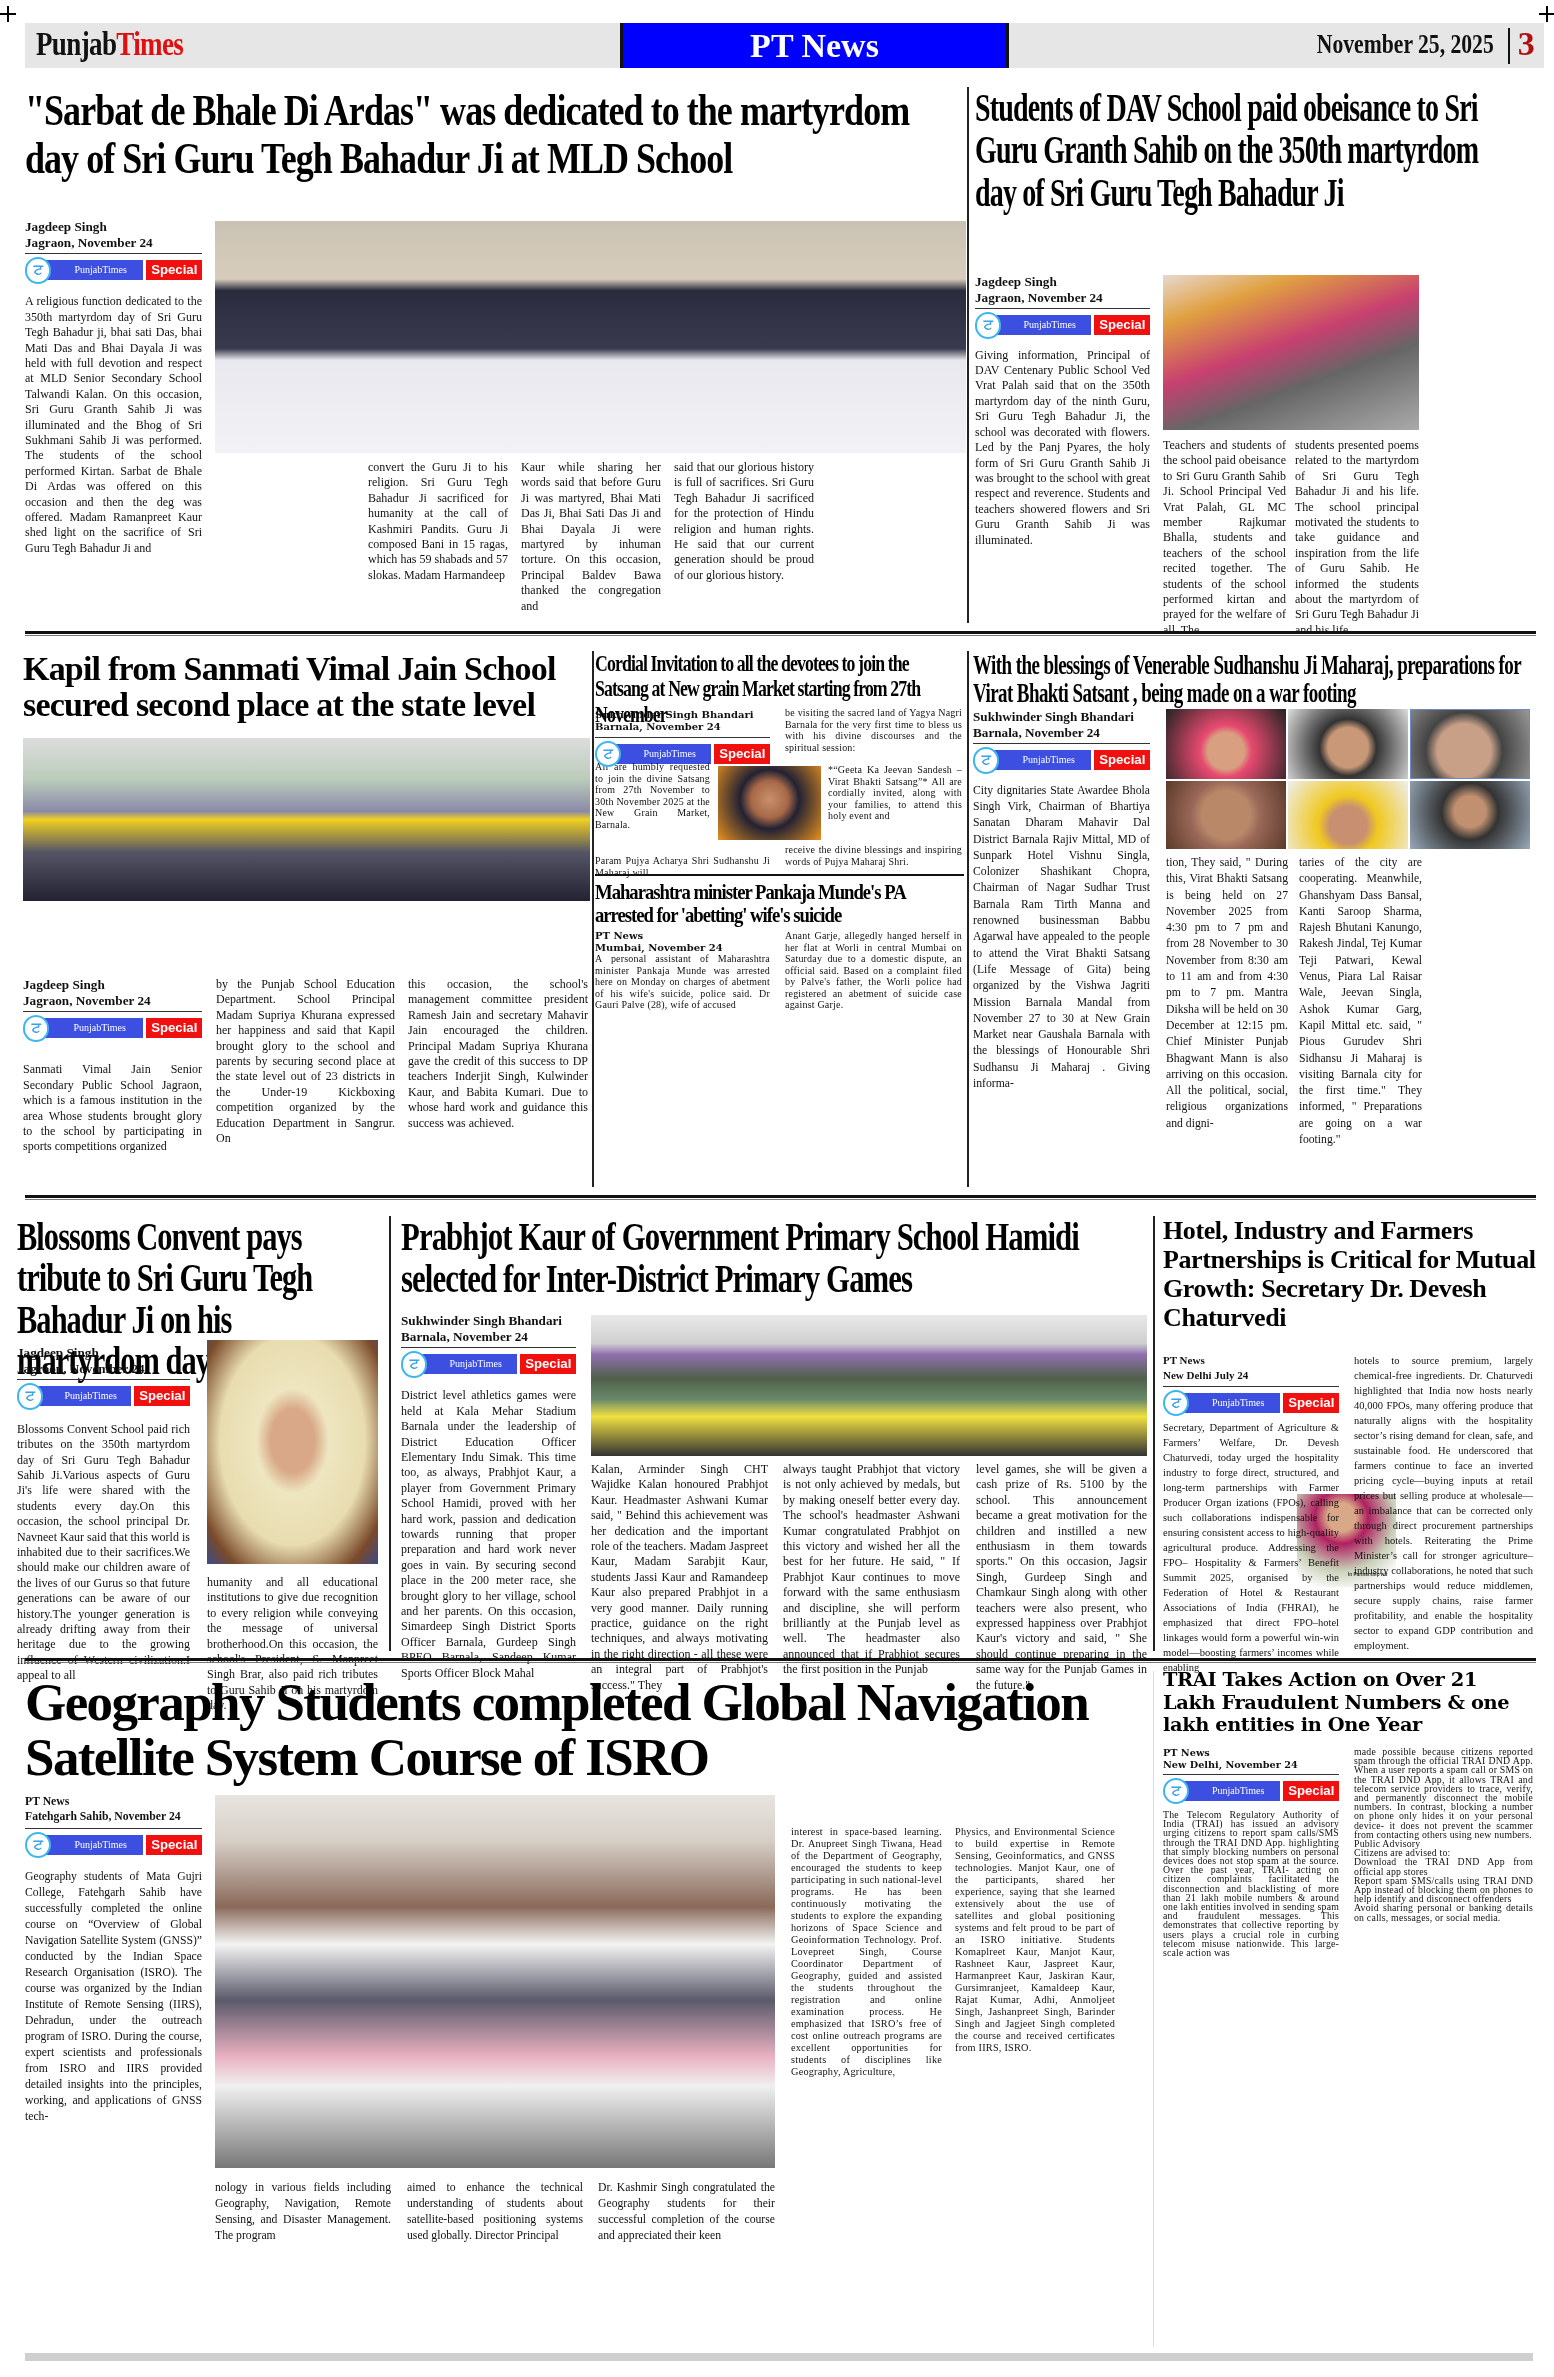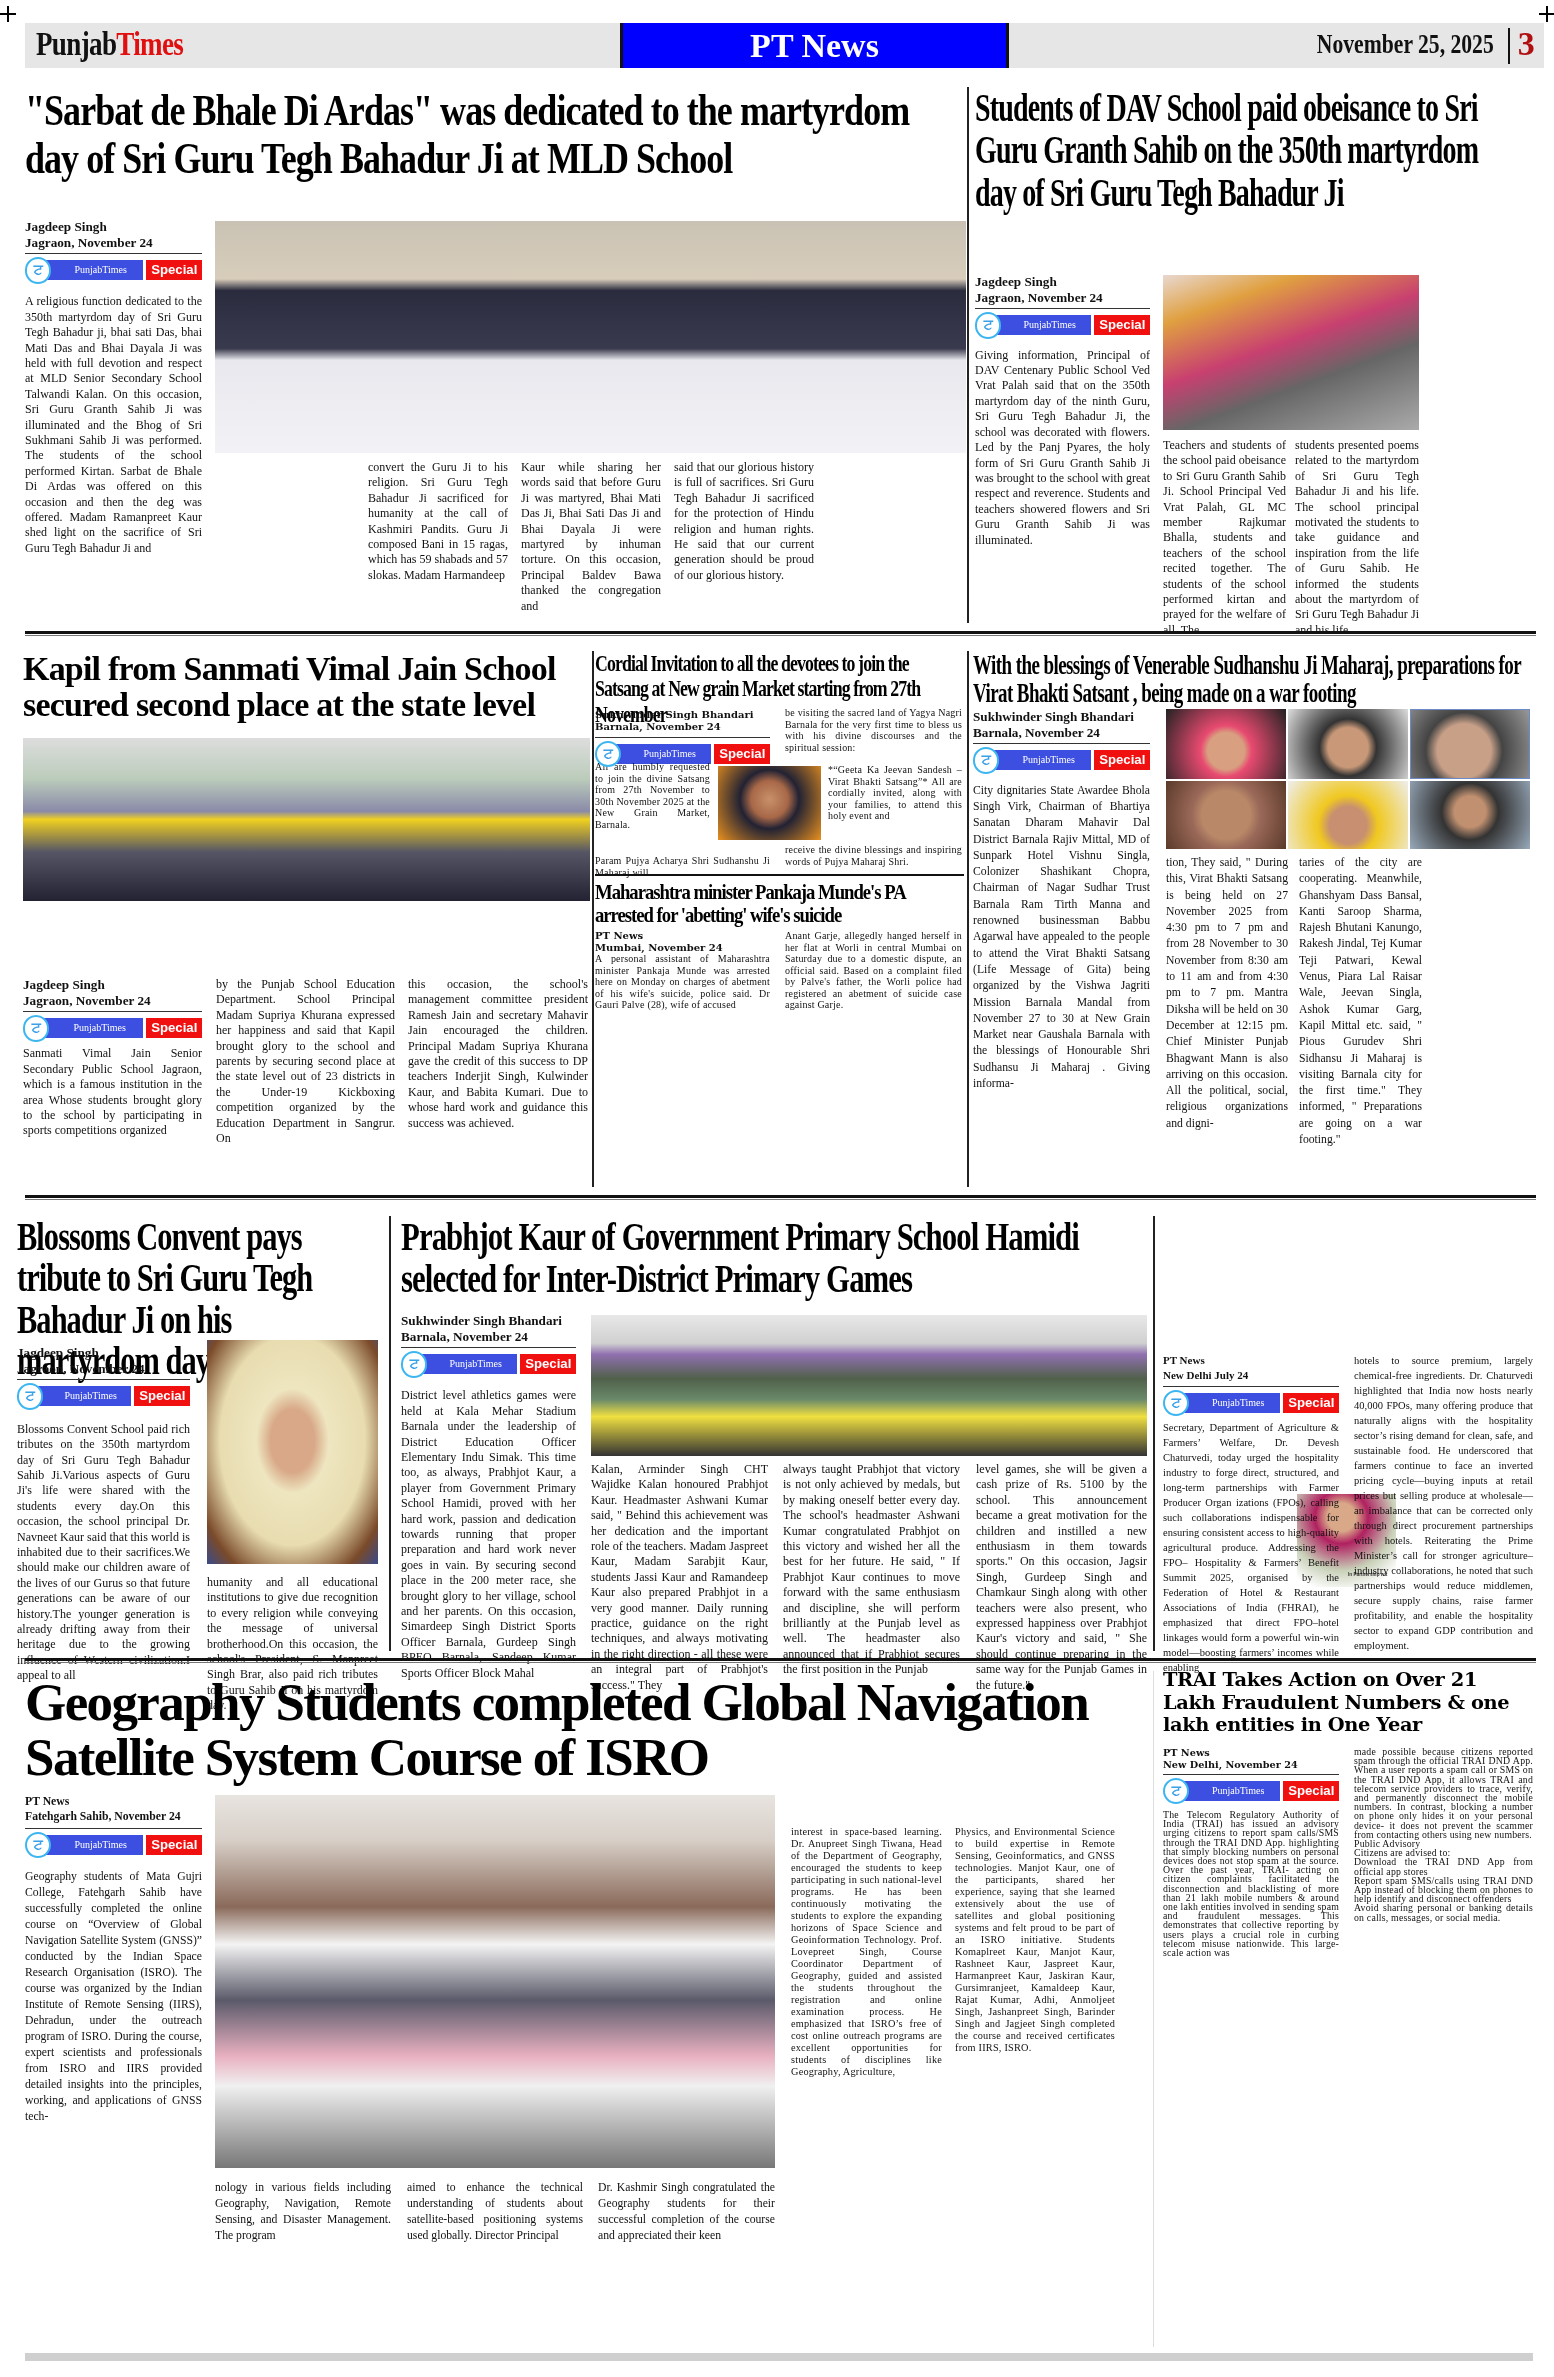--- a/index.html
+++ b/index.html
@@ -92,21 +92,21 @@
   <div class="abs" style="left:0;top:326px;width:179px">
     <div class="byline">
         <div>Jagdeep Singh</div>
         <div>Jagraon, November 24</div>
       </div>
     <div class="badge">
         <span class="logo">ਟ</span>
         <span class="pt">PunjabTimes</span>
         <span class="sp">Special</span>
       </div>
-    <p class="body" style="margin-top:8px">Sanmati Vimal Jain Senior Secondary Public School Jagraon, which is a famous institution in the area Whose students brought glory to the school by participating in sports competitions organized</p>
+    <p class="body" style="margin-top:24px">Sanmati Vimal Jain Senior Secondary Public School Jagraon, which is a famous institution in the area Whose students brought glory to the school by participating in sports competitions organized</p>
   </div>
   <p class="body abs" style="left:193px;top:326px;width:179px">by the Punjab School Education Department. School Principal Madam Supriya Khurana expressed her happiness and said that Kapil brought glory to the school and parents by securing second place at the state level out of 23 districts in the Under-19 Kickboxing competition organized by the Education Department in Sangrur. On</p>
   <p class="body abs" style="left:385px;top:326px;width:180px">this occasion, the school's management committee president Ramesh Jain and secretary Mahavir Jain encouraged the children. Principal Madam Supriya Khurana gave the credit of this success to DP teachers Inderjit Singh, Kulwinder Kaur, and Babita Kumari. Due to whose hard work and guidance this success was achieved.</p>
 </section>
 <div class="vrule" style="left:592px;top:651px;height:536px"></div>
 
 <section class="abs" style="left:595px;top:651px;width:370px;height:307px">
   <h2 class="hl abs cond" style="left:0;top:0;width:497px;font-size:24px;transform:scaleX(.74);letter-spacing:-1.2px">Cordial Invitation to all the devotees to join the Satsang at New grain Market starting from 27th November</h2>
   <div class="abs" style="left:0;top:58px;width:175px">
     <div class="byline" style="font-family:'DejaVu Serif',serif;font-size:10px;line-height:12.4px">
@@ -202,20 +202,21 @@
     <p class="body" style="margin-top:14px">District level athletics games were held at Kala Mehar Stadium Barnala under the leadership of District Education Officer Elementary Indu Simak. This time too, as always, Prabhjot Kaur, a player from Government Primary School Hamidi, proved with her hard work, passion and dedication towards running that proper preparation and hard work never goes in vain. By securing second place in the 200 meter race, she brought glory to her village, school and her parents. On this occasion, Simardeep Singh District Sports Officer Barnala, Gurdeep Singh BPEO Barnala, Sandeep Kumar Sports Officer Block Mahal</p>
   </div>
   <div class="photo" style="left:190px;top:99px;width:556px;height:141px;background:linear-gradient(180deg,#e8e8e8 0%,#d0d0d0 20%,#9070b0 28%,#50604a 45%,#6a8a6a 60%,#f0e040 72%,#333 100%)" title="Prabhjot Kaur with teachers and officials at stadium"></div>
   <p class="body abs" style="left:190px;top:246px;width:177px;font-size:12px;line-height:15.4px">Kalan, Arminder Singh CHT Wajidke Kalan honoured Prabhjot Kaur. Headmaster Ashwani Kumar said, " Behind this achievement was her dedication and the important role of the teachers. Madam Jaspreet Kaur, Madam Sarabjit Kaur, students Jassi Kaur and Ramandeep Kaur also prepared Prabhjot in a very good manner. Daily running practice, guidance on the right techniques, and always motivating in the right direction - all these were an integral part of Prabhjot's success." They</p>
   <p class="body abs" style="left:382px;top:246px;width:177px;font-size:12px;line-height:15.4px">always taught Prabhjot that victory is not only achieved by medals, but by making oneself better every day. The school's headmaster Ashwani Kumar congratulated Prabhjot on this victory and wished her all the best for her future. He said, "  If Prabhjot Kaur continues to move forward with the same enthusiasm and discipline, she will perform brilliantly at the Punjab level as well. The headmaster also announced that if Prabhjot secures the first position in the Punjab</p>
   <p class="body abs" style="left:575px;top:246px;width:171px;font-size:12px;line-height:15.4px">level games, she will be given a cash prize of Rs. 5100 by the school. This announcement became a great motivation for the children and instilled a new enthusiasm in them towards sports." On this occasion, Jagsir Singh, Gurdeep Singh and Chamkaur Singh along with other teachers were also present, who expressed happiness over Prabhjot Kaur's victory and said, " She should continue preparing in the same way for the Punjab Games in the future."</p>
 </section>
 <div class="vrule" style="left:1153px;top:1216px;height:435px"></div>
 
 <section class="abs" style="left:1163px;top:1216px;width:373px;height:435px">
+  <h2 class="hl abs" style="left:0;top:0;width:373px;font-size:26px;letter-spacing:-0.4px;line-height:1.12">Hotel, Industry and Farmers Partnerships is Critical for Mutual Growth: Secretary Dr. Devesh Chaturvedi</h2>
   <div class="abs" style="left:0;top:137px;width:176px">
     <div class="byline" style="font-size:11px;line-height:14.8px">
         <div>PT News</div>
         <div>New Delhi July 24</div>
       </div>
     <div class="badge">
         <span class="logo">ਟ</span>
         <span class="pt">PunjabTimes</span>
         <span class="sp">Special</span>
       </div>

